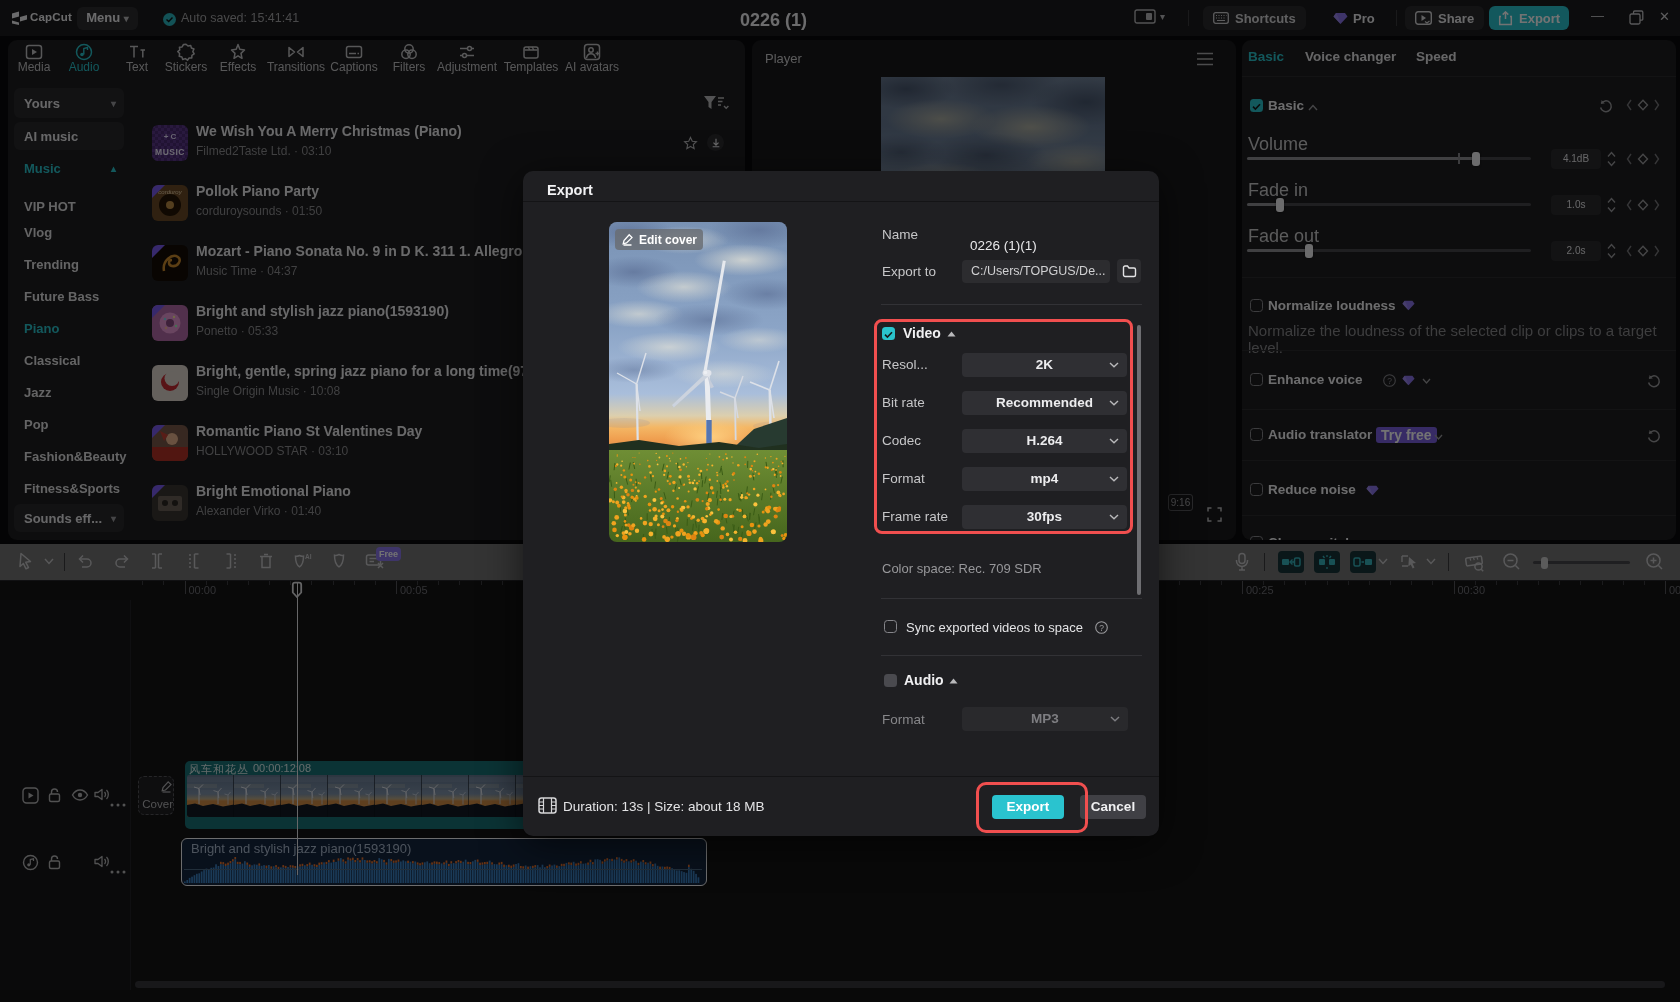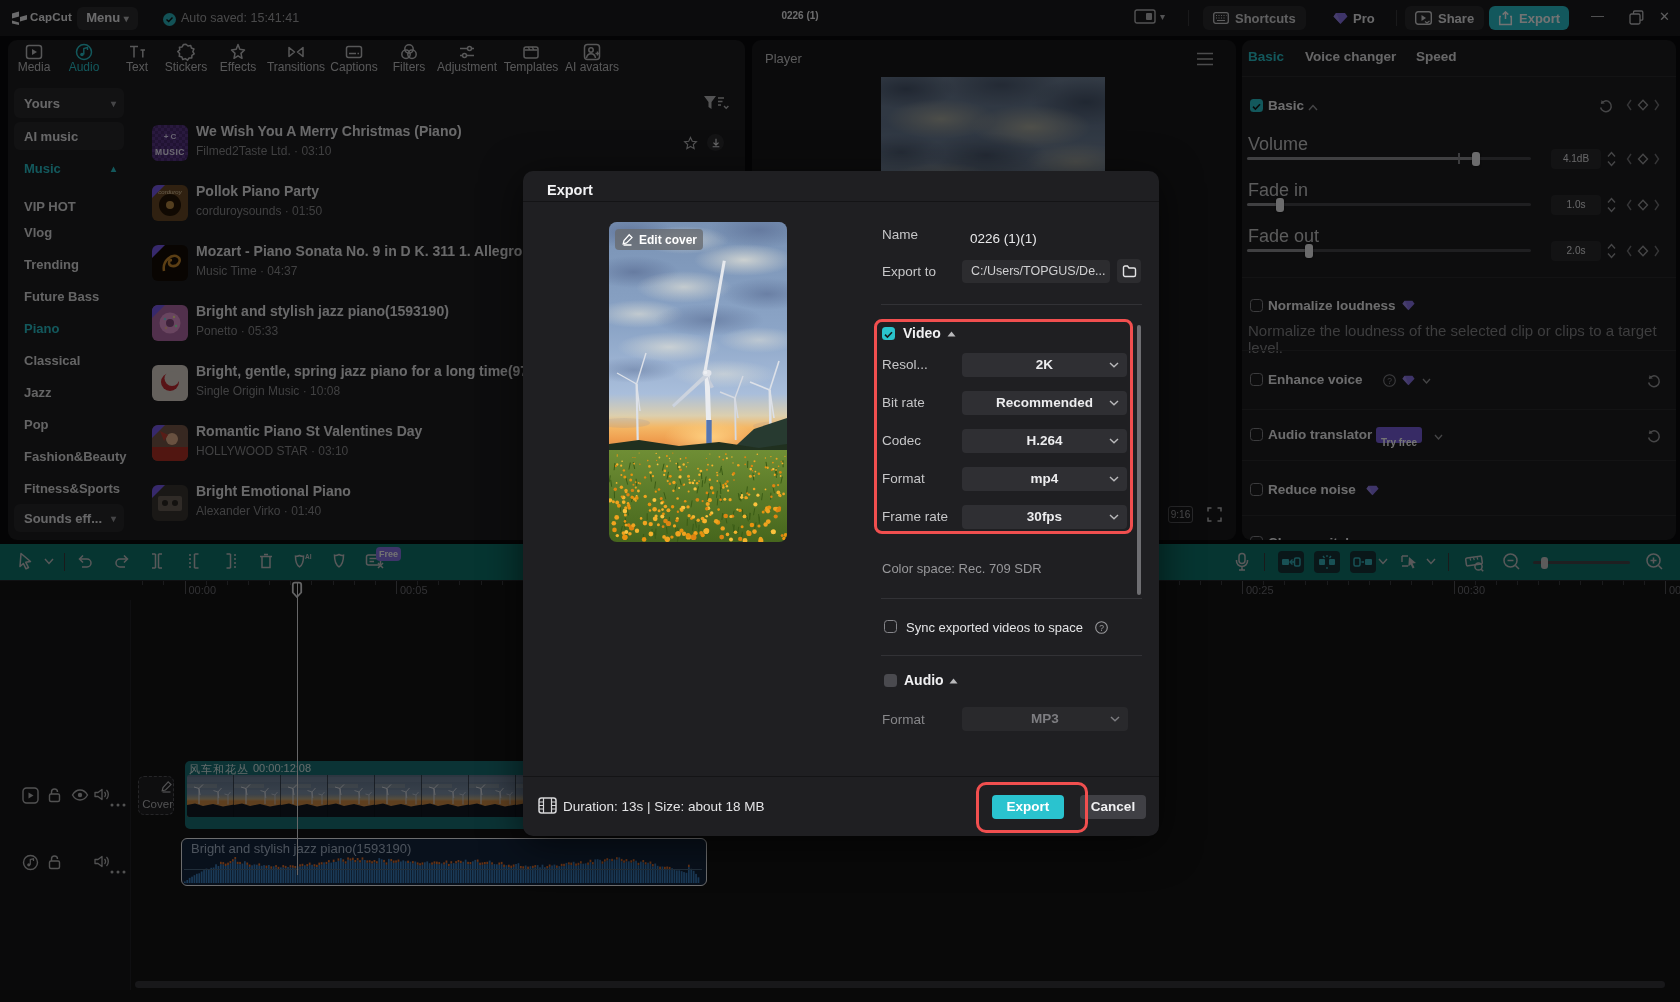--- a/index.html
+++ b/index.html
@@ -6,21 +6,21 @@
   font-family:"Liberation Sans", sans-serif; }
 #app { position:absolute; inset:0; }
 .topbar { position:absolute; left:0; top:0; width:1680px; height:36px; background:#1b1b1d; }
 .logo { position:absolute; left:11px; top:10px; }
 .logotext { position:absolute; left:30px; top:11px; font-size:11.5px; font-weight:bold; color:#ededef; letter-spacing:0.2px; }
 .menubtn { position:absolute; left:77px; top:7px; width:61px; height:23px; background:#2d2d30; border-radius:6px;
   color:#ededef; font-size:13px; font-weight:bold; text-align:center; line-height:22px; }
 .menubtn .car { font-size:10px; color:#b9b9bb; }
 .savedot { position:absolute; left:163px; top:12px; }
 .savedtext { position:absolute; left:181px; top:11px; font-size:12.5px; color:#a2a2a4; }
-.doctitle { position:absolute; left:740px; top:10px; width:120px; text-align:center; font-size:10px; font-weight:bold; color:#f0f0f2; }
+.doctitle { position:absolute; left:740px; top:10px; width:120px; text-align:left; font-size:18px; font-weight:bold; color:#f0f0f2; }
 .monico { position:absolute; left:1134px; top:9px; }
 .moncar { position:absolute; left:1160px; top:11px; font-size:10px; color:#b9b9bb; }
 .tdiv { position:absolute; top:10px; width:1px; height:16px; background:#3a3a3d; }
 .shortbtn { position:absolute; left:1203px; top:6px; height:24px; padding:0 10px; background:#2b2b2e; border-radius:6px;
   color:#d5d5d7; font-size:13px; font-weight:bold; display:flex; align-items:center; }
 .probtn { position:absolute; left:1325px; top:6px; height:24px; padding:0 8px; border-radius:6px;
   color:#e8e8ea; font-size:13px; font-weight:bold; display:flex; align-items:center; }
 .sharebtn { position:absolute; left:1405px; top:6px; height:24px; padding:0 10px; background:#2b2b2e; border-radius:6px;
   color:#e8e8ea; font-size:13px; font-weight:bold; display:flex; align-items:center; }
 .exportbtn { position:absolute; left:1489px; top:6px; height:24px; padding:0 9px; background:#2ac3cf; border-radius:6px;
@@ -52,38 +52,38 @@
 .stitle { font-size:14px; font-weight:bold; color:#e8e8ea; white-space:nowrap; }
 .ssub { font-size:12px; color:#8e8e91; margin-top:5px; }
 .rowstar { position:absolute; left:543px; top:14px; }
 .rowdl { position:absolute; left:567px; top:12px; width:17px; height:17px; background:#2d2d30; border-radius:50%;
   display:flex; align-items:center; justify-content:center; }
 
 .playerpanel { left:752px; top:40px; width:484px; height:500px; background:#19191b; overflow:hidden; }
 .ptitle { position:absolute; left:13px; top:11px; font-size:13px; color:#c9c9cb; }
 .hamb { position:absolute; left:444px; top:12px; }
 .pvideo { position:absolute; left:129px; top:37px; width:224px; height:398px; overflow:hidden; }
-.ratio { position:absolute; left:416px; top:466px; width:25px; height:17px; border:1px solid #5a5a5e; border-radius:3px;
+.ratio { position:absolute; left:416px; top:454px; width:25px; height:17px; border:1px solid #5a5a5e; border-radius:3px;
   font-size:10px; color:#a5a5a8; text-align:center; line-height:15px; }
 .fullsc { position:absolute; left:455px; top:467px; }
 
 .rightpanel { left:1242px; top:40px; width:434px; height:500px; overflow:hidden; }
 .rtab { position:absolute; top:9px; font-size:13.5px; font-weight:bold; color:#e3e3e5; }
 .rtab.teal { color:#2ac3cc; }
 .rdiv { position:absolute; left:0; width:434px; height:1px; background:#2b2b2e; }
 .rbold { position:absolute; font-size:13.5px; font-weight:bold; color:#f0f0f2; }
 .rlabel { position:absolute; font-size:18px; color:#c9c9cb; }
 .rdesc { position:absolute; font-size:15px; color:#87878a; }
 .valbox { position:absolute; width:50px; height:20px; background:#2a2a2d; border-radius:4px; font-size:10px;
   color:#e3e3e5; text-align:center; line-height:20px; }
-.tryfree { position:absolute; left:134px; top:387px; height:16px; padding:8px 5px; background:#7b61e0; border-radius:3px;
-  font-size:10px; font-weight:bold; color:#fff; line-height:16px; }
+.tryfree { position:absolute; left:134px; top:387px; height:16px; padding:0 5px; background:#7b61e0; border-radius:3px;
+  font-size:14px; font-weight:bold; color:#fff; line-height:16px; }
 
 .timeline { position:absolute; left:0; top:544px; width:1680px; height:458px; background:#141416; }
-.ttoolbar { position:absolute; left:0; top:0; width:1680px; height:36px; background:#0f766e; }
+.ttoolbar { position:absolute; left:0; top:0; width:1680px; height:36px; background:#737373; }
 .tico { position:absolute; top:8px; }
 .ticobtn { position:absolute; top:7px; width:26px; height:22px; border-radius:4px; display:flex; align-items:center; justify-content:center; }
 .tvdiv { position:absolute; top:9px; width:1px; height:18px; background:#3a3a3d; }
 .freebadge { position:absolute; left:376px; top:3px; height:14px; padding:0 3px; background:#8b77e8; border-radius:4px;
   font-size:9px; font-weight:bold; color:#fff; line-height:14px; }
 .truler { position:absolute; left:0; top:36px; width:1680px; height:20px; border-top:1px solid #26262a; }
 .mntick { position:absolute; top:0; width:1px; height:4px; background:#3c3c40; }
 .mjtick { position:absolute; top:0; width:1px; height:13px; background:#55555a; }
 .rlbl { position:absolute; top:3px; font-size:11px; color:#6f6f73; }
 .theader { position:absolute; left:0; top:56px; width:131px; height:390px; background:#18181a; border-right:1px solid #232326; }
@@ -1766,21 +1766,21 @@
           <circle cx="79.1" cy="313.5" r="2.5" fill="#e8930f"></circle>
           <circle cx="30.1" cy="231.0" r="0.5" fill="#f0a41f"></circle>
         </g>
 </svg>
     <div class="editcover"><svg width="13" height="13" viewBox="0 0 13 13" style="margin-right:5px">
           <path d="M8.2 1.8 L11 4.6 L5.5 10 L2.2 10.8 L3 7.5 Z" stroke="#fff" stroke-width="1.3" fill="none"></path>
           <path d="M2.5 12 H10.5" stroke="#fff" stroke-width="1.3"></path>
         </svg>Edit cover</div>
   </div>
   <div class="dlabel" style="left:359px;top:56px">Name</div>
-  <div class="dvalue" style="left:447px;top:60px">0226 (1)(1)</div>
+  <div class="dvalue" style="left:447px;top:67px">0226 (1)(1)</div>
   <div class="dlabel" style="left:359px;top:93px">Export to</div>
   <div class="dinput">C:/Users/TOPGUS/De...</div>
   <div class="dfolder">
       <svg width="15" height="13" viewBox="0 0 15 13">
         <path d="M1.5 2.5 A1.5 1.5 0 0 1 3 1 H5.5 L7 3 H12 A1.5 1.5 0 0 1 13.5 4.5 V10 A1.5 1.5 0 0 1 12 11.5 H3 A1.5 1.5 0 0 1 1.5 10 Z" stroke="#e3e3e5" stroke-width="1.4" fill="none"></path>
       </svg>
     </div>
   <div class="ddiv" style="top:133px"></div>
   <div style="position:absolute;left:359px;top:156px;width:13px;height:13px;background:#2ac3cc;border-radius:3.5px"><svg width="13" height="13" viewBox="0 0 13 13">
         <path d="M3 6.7 L5.4 9 L10 4.2" stroke="#15191a" stroke-width="1.6" fill="none"></path>

